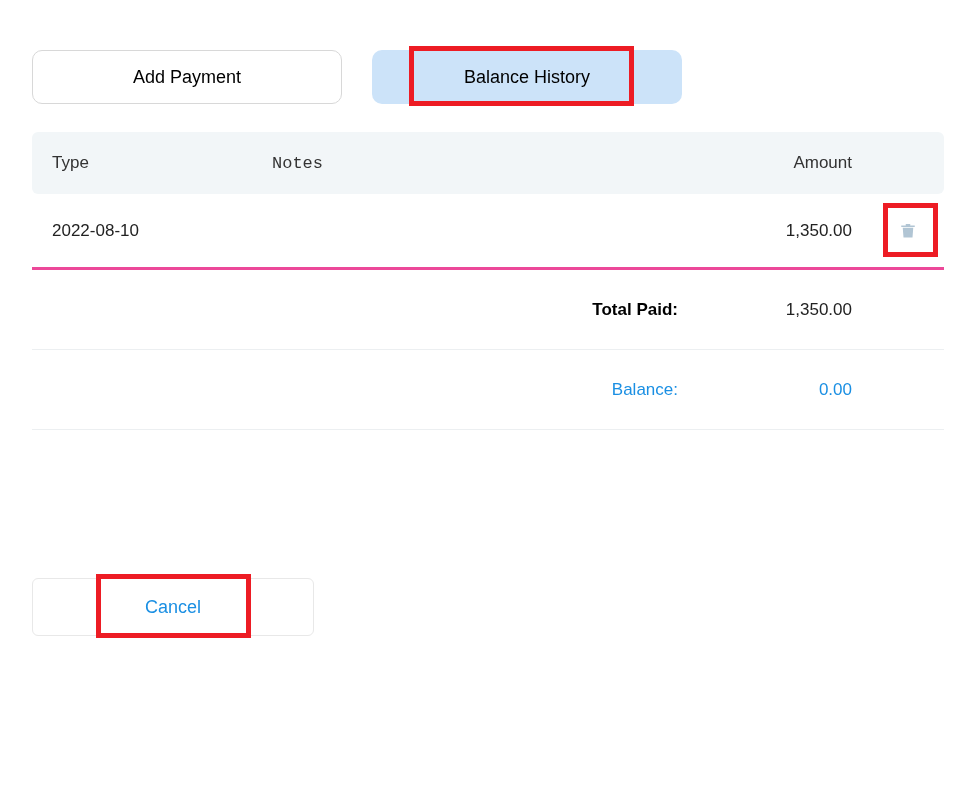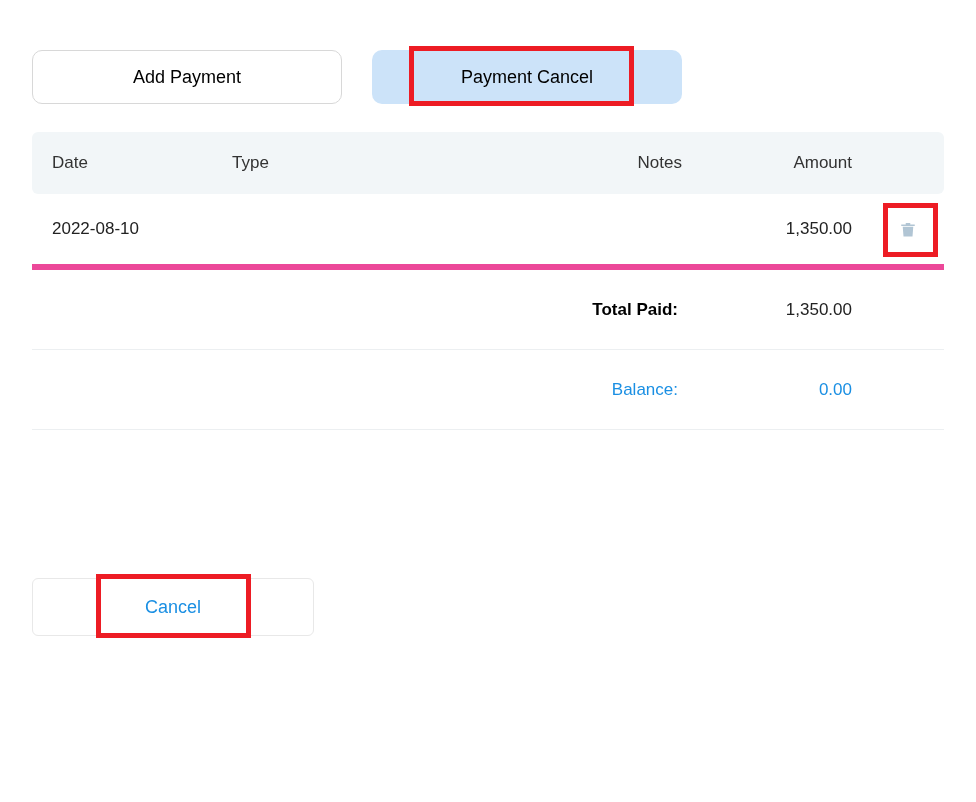--- a/index.html
+++ b/index.html
@@ -65,28 +65,28 @@
       align-items: center;
       border-radius: 6px;
     }
     .th, .td {
       font-size: 17px;
       padding: 0 20px;
     }
     .th { color: #333; }
     .col-date { width: 180px; }
     .col-type { width: 220px; }
-    .col-notes { flex: 1; text-align: right; }
+    .col-notes { flex: 1; text-align: left; font-family: Liberation Mono, monospace; }
     .col-amount { width: 170px; text-align: right; }
     .col-action { width: 72px; text-align: center; }
     .trow {
       display: flex;
       align-items: center;
       height: 76px;
-      border-bottom: 6px solid #ec4899;
+      border-bottom: 3px solid #ec4899;
       position: relative;
     }
     .td { color: #222; }
     .trash-btn {
       width: 28px;
       height: 28px;
       display: inline-flex;
       align-items: center;
       justify-content: center;
       cursor: pointer;
@@ -158,28 +158,27 @@
 </head>
 <body>
 
 <div class="container">
 
   <div class="tabs">
     <div class="tab tab-inactive">
       <span>Add Payment</span>
     </div>
     <div class="tab tab-active">
-      <span>Payment Cancel</span>
+      <span>Balance History</span>
       <div class="hl-tab"></div>
     </div>
   </div>
 
   <div class="table">
     <div class="thead">
-      <div class="th col-date">Date</div>
       <div class="th col-type">Type</div>
       <div class="th col-notes">Notes</div>
       <div class="th col-amount">Amount</div>
       <div class="th col-action"></div>
     </div>
 
     <div class="trow">
       <div class="td col-date">2022-08-10</div>
       <div class="td col-notes"></div>
       <div class="td col-amount">1,350.00</div>

